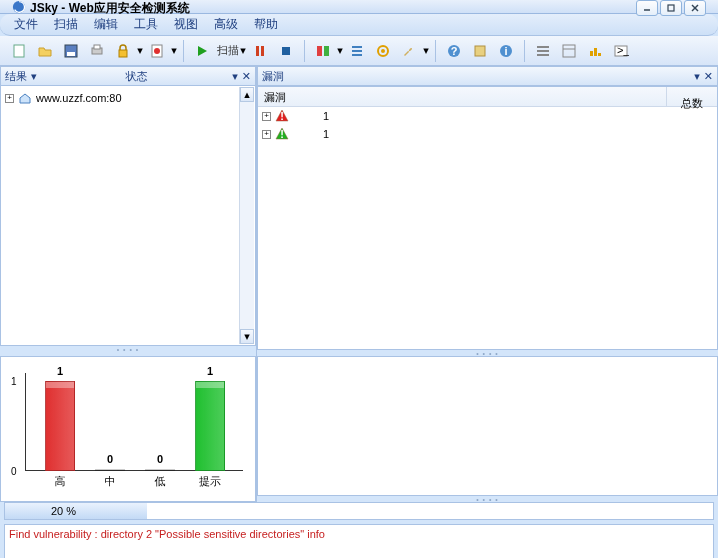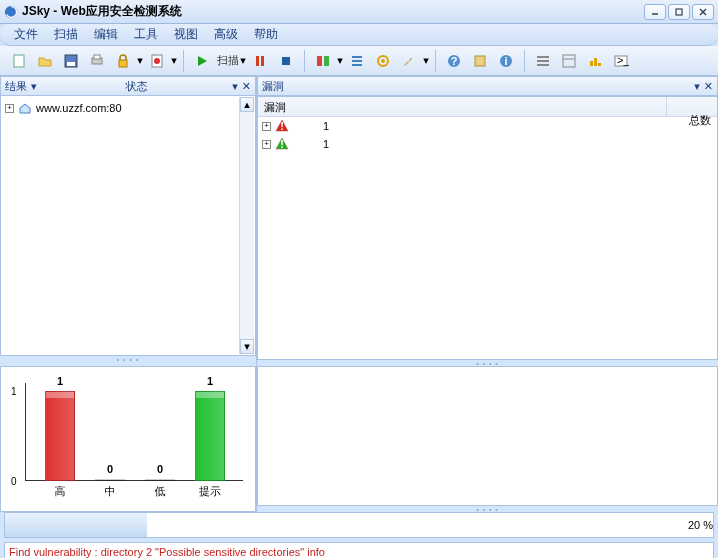--- a/index.html
+++ b/index.html
@@ -1,17 +1,17 @@
 <!DOCTYPE html>
 <html><head>
 <meta charset="utf-8">
 <style>
 * { margin: 0; padding: 0; box-sizing: border-box; font-family: Tahoma, "Microsoft YaHei", sans-serif; font-size: 11px; }
 body { width: 718px; height: 558px; background: #d3e5fa; overflow: hidden; }
-.titlebar { height: 24px; background: linear-gradient(#e8f0fb,#cfe0f7); display: flex; align-items: center; padding: 0 4px; border-bottom: 1px solid #9ab8e0; }
+.titlebar { height: 14px; background: linear-gradient(#e8f0fb,#cfe0f7); display: flex; padding: 0 12px; border-bottom: 1px solid #9ab8e0; }
 .titlebar .app-icon { width: 14px; height: 14px; margin-right: 4px; }
 .titlebar .title { font-weight: bold; font-size: 12px; flex: 1; }
 .titlebar .winbtns { display: flex; gap: 2px; }
 .winbtn { width: 22px; height: 16px; border: 1px solid #8fb3dd; border-radius: 3px; background: linear-gradient(#fdfdfe,#e5effa); display: flex; align-items: center; justify-content: center; cursor: pointer; }
 .winbtn svg { width: 10px; height: 10px; }
 .menubar { height: 22px; background: linear-gradient(#e4eefb,#cde0f7); display: flex; align-items: center; padding: 0 6px; gap: 0; border-bottom: 1px solid #a9c2e4; border-radius: 10px; }
 .menuitem { padding: 3px 8px; cursor: pointer; font-size: 12px; color: #204080; }
 .toolbar { height: 30px; background: linear-gradient(#f1f6fd,#d7e5f8); display: flex; align-items: center; padding: 0 6px; border-bottom: 1px solid #a9c2e4; }
 .tbtn { width: 24px; height: 24px; display: flex; align-items: center; justify-content: center; cursor: pointer; border-radius: 3px; margin: 0 1px; }
 .tdd { width: 8px; display: flex; align-items: center; justify-content: center; cursor: pointer; }
@@ -32,30 +32,30 @@
 .chart .xaxis { position: absolute; left: 18px; right: 6px; bottom: 24px; height: 1px; background: #333; }
 .chart .ylabel { position: absolute; left: 4px; font-size: 10px; }
 .chart .bar { position: absolute; width: 30px; bottom: 24px; border: 1px solid rgba(0,0,0,.2); }
 .chart .bar.top3d { box-shadow: inset 0 6px 0 rgba(255,255,255,.35); }
 .chart .barlbl { position: absolute; width: 30px; text-align: center; font-size: 11px; font-weight: bold; }
 .chart .catlbl { position: absolute; bottom: 6px; width: 40px; text-align: center; font-size: 11px; }
 .right-col { flex: 1; display: flex; flex-direction: column; }
 .vuln-list { flex: 1; background: #fff; border: 1px solid #a9c2e4; overflow: hidden; }
 .vuln-hdr { height: 20px; background: linear-gradient(#f5f8fd,#e8f0fa); border-bottom: 1px solid #cdd9ea; display: flex; }
 .vuln-hdr .colname { flex: 1; padding: 3px 6px; border-right: 1px solid #cdd9ea; }
-.vuln-hdr .colcnt { width: 50px; padding: 16px 6px; text-align: right; }
+.vuln-hdr .colcnt { width: 50px; padding: 9px 6px; text-align: center; }
 .vuln-row { display: flex; align-items: center; height: 18px; padding: 0 4px; }
 .vuln-row .exp { width: 9px; height: 9px; border: 1px solid #888; display: flex; align-items: center; justify-content: center; font-size: 8px; line-height: 1; margin-right: 4px; }
 .vuln-row .ic { width: 14px; height: 14px; margin-right: 6px; }
 .vuln-row .nm { flex: 1; }
 .vuln-row .ct { width: 40px; text-align: right; padding-right: 6px; }
 .splitter { height: 6px; background: #d3e5fa; display: flex; align-items: center; justify-content: center; cursor: ns-resize; }
 .splitter .grip { color: #8fa8c8; font-size: 7px; letter-spacing: 1px; }
 .detail-pane { height: 140px; background: #fff; border: 1px solid #a9c2e4; }
-.progress-strip { height: 26px; border: 1px solid #a9c2e4; background: #fff; margin: 0 4px; position: relative; display: flex; align-items: center; justify-content: flex-end; }
+.progress-strip { height: 18px; border: 1px solid #a9c2e4; background: #fff; margin: 0 4px; position: relative; display: flex; align-items: center; justify-content: flex-start; padding-left: 46px; }
 .progress-fill { position: absolute; left: 0; top: 0; bottom: 0; background: linear-gradient(#e9f2fd,#c3daf5); }
 .progress-text { position: relative; z-index: 1; font-size: 11px; }
 .log-pane { height: 60px; background: #fff; border: 1px solid #a9c2e4; margin: 4px; overflow: auto; padding: 2px 4px; font-size: 11px; line-height: 14px; }
 .log-line { white-space: nowrap; }
 .log-line.red { color: #c62020; }
 .scroll-v { position: absolute; right: 1px; top: 1px; bottom: 1px; width: 15px; background: #eef3fb; border-left: 1px solid #cdd9ea; }
 .scroll-v .arrow { height: 15px; background: linear-gradient(#f6f9fe,#dbe7f7); border: 1px solid #b5c9e3; display: flex; align-items: center; justify-content: center; }
 </style>
 </head>
 <body>

